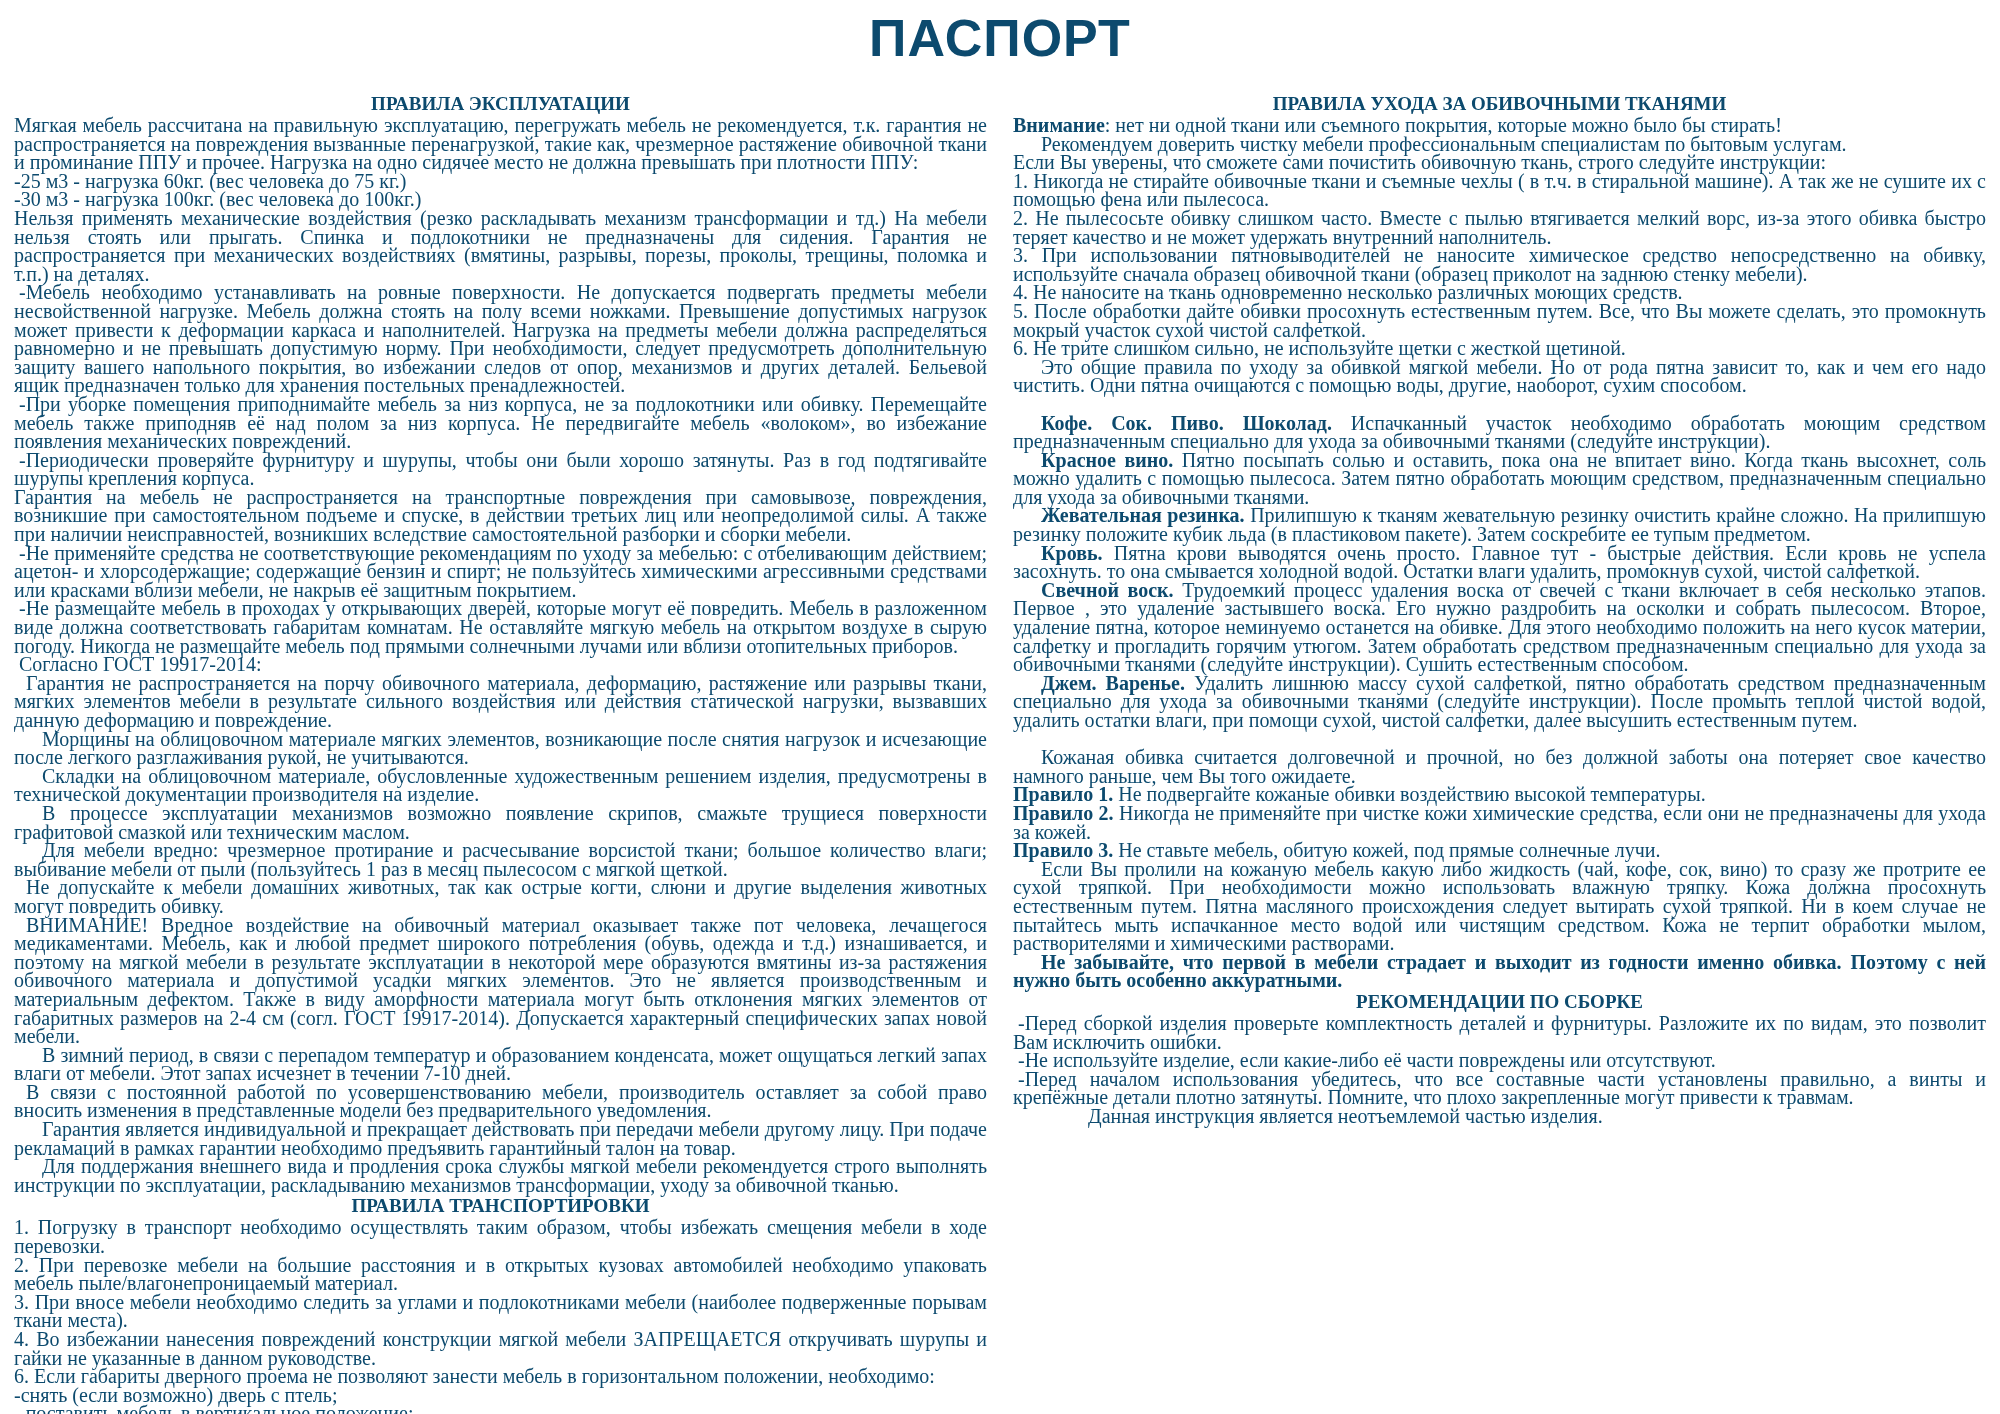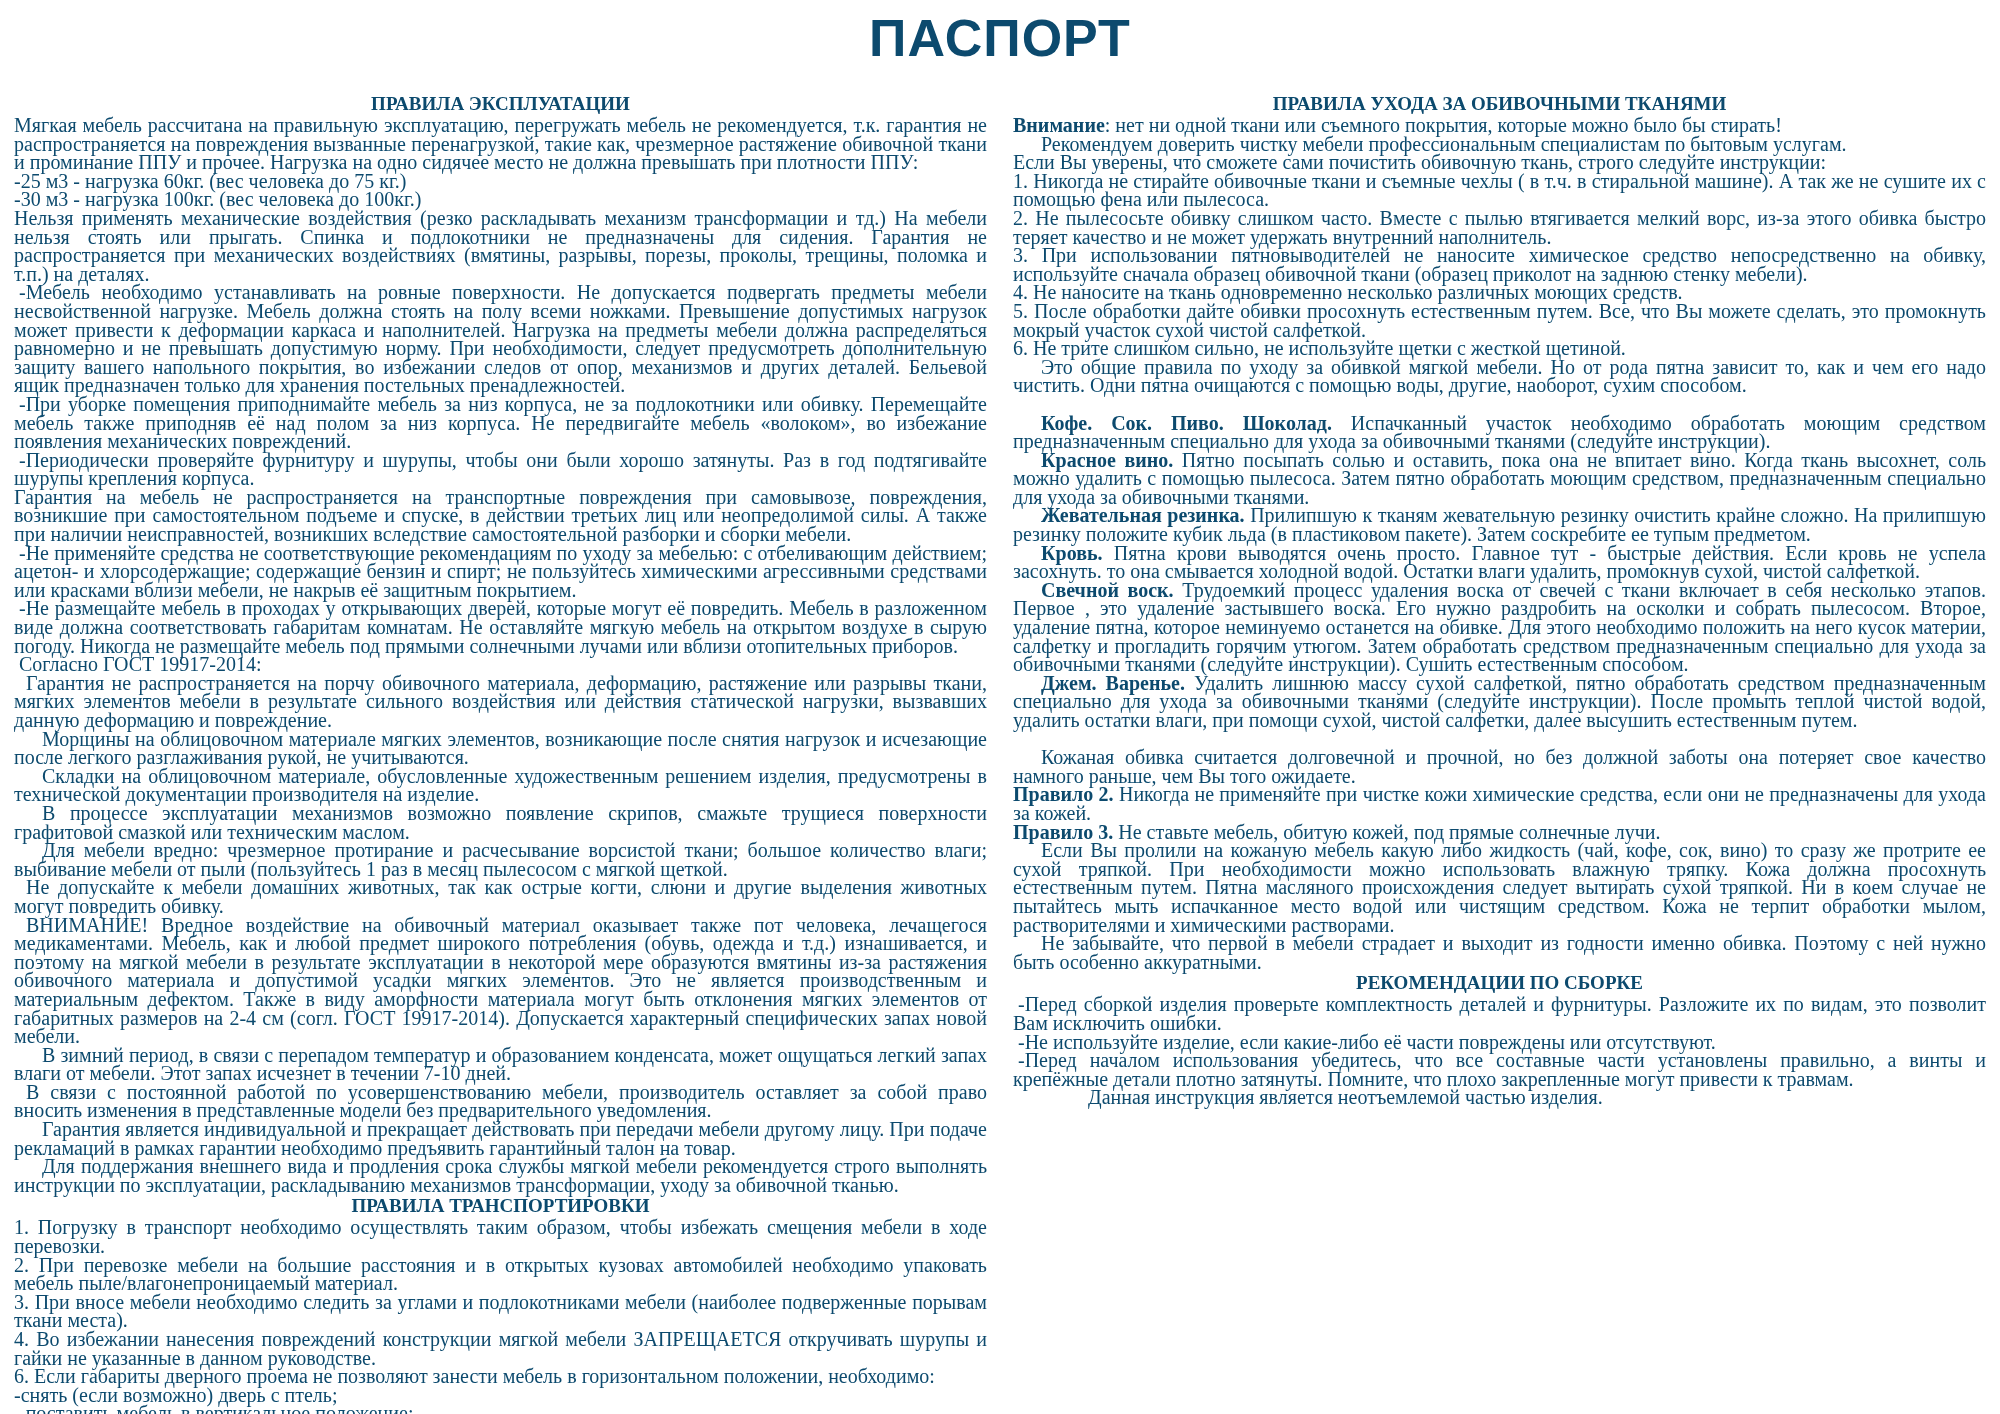--- a/index.html
+++ b/index.html
@@ -17,21 +17,21 @@
   .section-heading {
     text-align: center; font-weight: bold; font-size: 19px; line-height: 22px;
     margin: 0; padding: 1px 0;
   }
   p.para { margin: 0; font-size: 20px; line-height: 18.6px; text-align: justify; }
   p.para b { font-weight: bold; }
   .s-flush { text-indent: 0; }
   .s-dash { text-indent: 5px; }
   .s-indent { text-indent: 28px; }
   .s-indent-sm { text-indent: 12px; }
-  .s-bold { font-weight: normal; }
+  .s-bold { font-weight: bold; }
   .s-left { text-align: left; }
   .s-spacer { height: 18.6px; }
   .s-final { font-weight: normal; text-indent: 75px; text-align: left; }
 </style>
 </head>
 <body>
 
 <div class="page">
   <h1 class="doc-title">ПАСПОРТ</h1>
   <div class="columns">
@@ -83,20 +83,21 @@
         <p class="para s-indent">Это общие правила по уходу за обивкой мягкой мебели. Но от рода пятна зависит то, как и чем его надо чистить. Одни пятна очищаются с помощью воды, другие, наоборот, сухим способом.</p>
         <p class="para s-spacer"></p>
         <p class="para s-indent"><b>Кофе. Сок. Пиво. Шоколад.</b> Испачканный участок необходимо обработать моющим средством предназначенным специально для ухода за обивочными тканями (следуйте инструкции).</p>
         <p class="para s-indent"><b>Красное вино.</b> Пятно посыпать солью и оставить, пока она не впитает вино. Когда ткань высохнет, соль можно удалить с помощью пылесоса. Затем пятно обработать моющим средством, предназначенным специально для ухода за обивочными тканями.</p>
         <p class="para s-indent"><b>Жевательная резинка.</b> Прилипшую к тканям жевательную резинку очистить крайне сложно. На прилипшую резинку положите кубик льда (в пластиковом пакете). Затем соскребите ее тупым предметом.</p>
         <p class="para s-indent"><b>Кровь.</b> Пятна крови выводятся очень просто. Главное тут - быстрые действия. Если кровь не успела засохнуть. то она смывается холодной водой. Остатки влаги удалить, промокнув сухой, чистой салфеткой.</p>
         <p class="para s-indent"><b>Свечной воск.</b> Трудоемкий процесс удаления воска от свечей с ткани включает в себя несколько этапов. Первое , это удаление застывшего воска. Его нужно раздробить на осколки и собрать пылесосом. Второе, удаление пятна, которое неминуемо останется на обивке. Для этого необходимо положить на него кусок материи, салфетку и прогладить горячим утюгом. Затем обработать средством предназначенным специально для ухода за обивочными тканями (следуйте инструкции). Сушить естественным способом.</p>
         <p class="para s-indent"><b>Джем. Варенье.</b>  Удалить лишнюю массу сухой салфеткой, пятно обработать средством предназначенным  специально для ухода за обивочными тканями (следуйте инструкции). После промыть теплой чистой водой, удалить остатки влаги, при помощи сухой, чистой салфетки, далее высушить естественным путем.</p>
         <p class="para s-spacer"></p>
         <p class="para s-indent">Кожаная обивка считается долговечной и прочной, но без должной заботы она потеряет свое качество намного раньше, чем Вы того ожидаете.</p>
+        <p class="para s-flush"><b>Правило 1.</b> Не подвергайте кожаные обивки воздействию высокой температуры.</p>
         <p class="para s-flush"><b>Правило 2.</b> Никогда не применяйте при чистке кожи химические средства, если они не предназначены для ухода за кожей.</p>
         <p class="para s-flush"><b>Правило 3.</b> Не ставьте мебель, обитую кожей, под прямые солнечные лучи.</p>
         <p class="para s-indent">Если Вы пролили на кожаную мебель какую либо жидкость (чай, кофе, сок, вино) то сразу же протрите ее сухой тряпкой. При необходимости можно использовать влажную тряпку. Кожа должна просохнуть естественным путем. Пятна масляного происхождения следует вытирать сухой тряпкой. Ни в коем случае не пытайтесь мыть испачканное место водой или чистящим средством. Кожа не терпит обработки мылом, растворителями и химическими  растворами.</p>
         <p class="para s-bold s-indent">Не забывайте, что первой в мебели страдает и выходит из годности именно обивка. Поэтому с ней нужно быть особенно аккуратными.</p>
         <div class="section-heading">РЕКОМЕНДАЦИИ ПО СБОРКЕ</div>
         <p class="para s-left s-dash">-Перед сборкой изделия проверьте комплектность деталей и фурнитуры. Разложите их по видам, это позволит Вам исключить ошибки.</p>
         <p class="para s-left s-dash">-Не используйте изделие, если какие-либо её части повреждены или отсутствуют.</p>
         <p class="para s-dash">-Перед началом использования убедитесь, что все составные части установлены правильно, а винты и крепёжные детали плотно затянуты. Помните, что плохо закрепленные могут привести к травмам.</p>
         <p class="para s-final">Данная инструкция является неотъемлемой частью  изделия.</p>
       </div>

